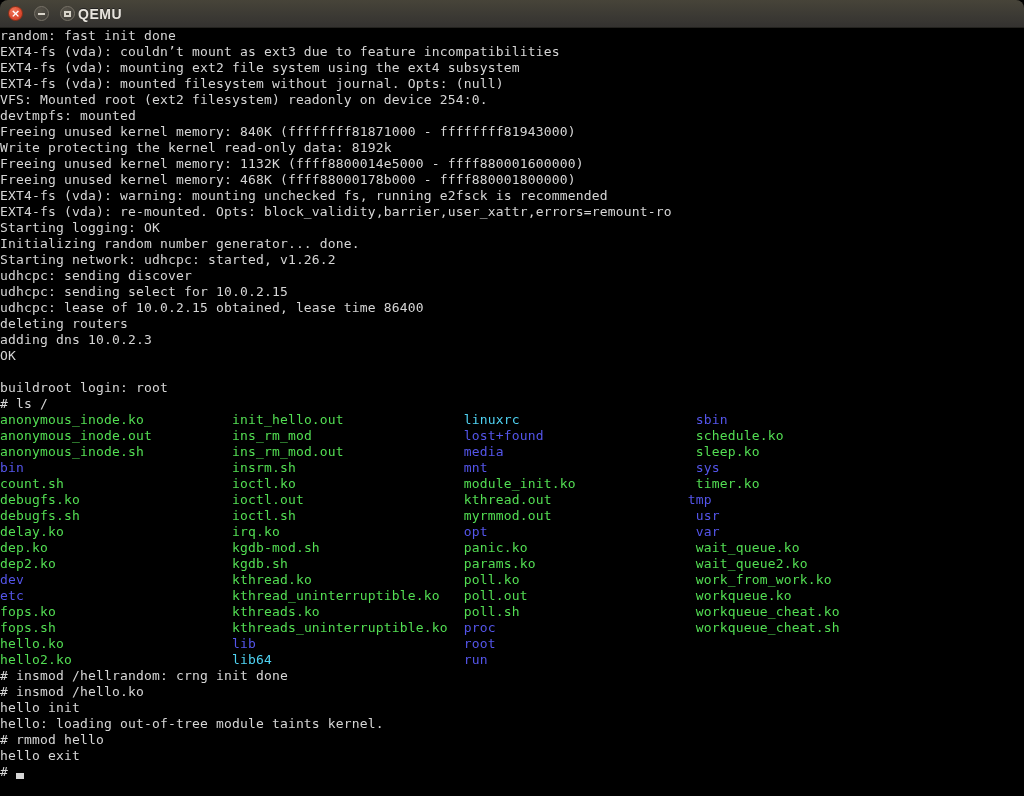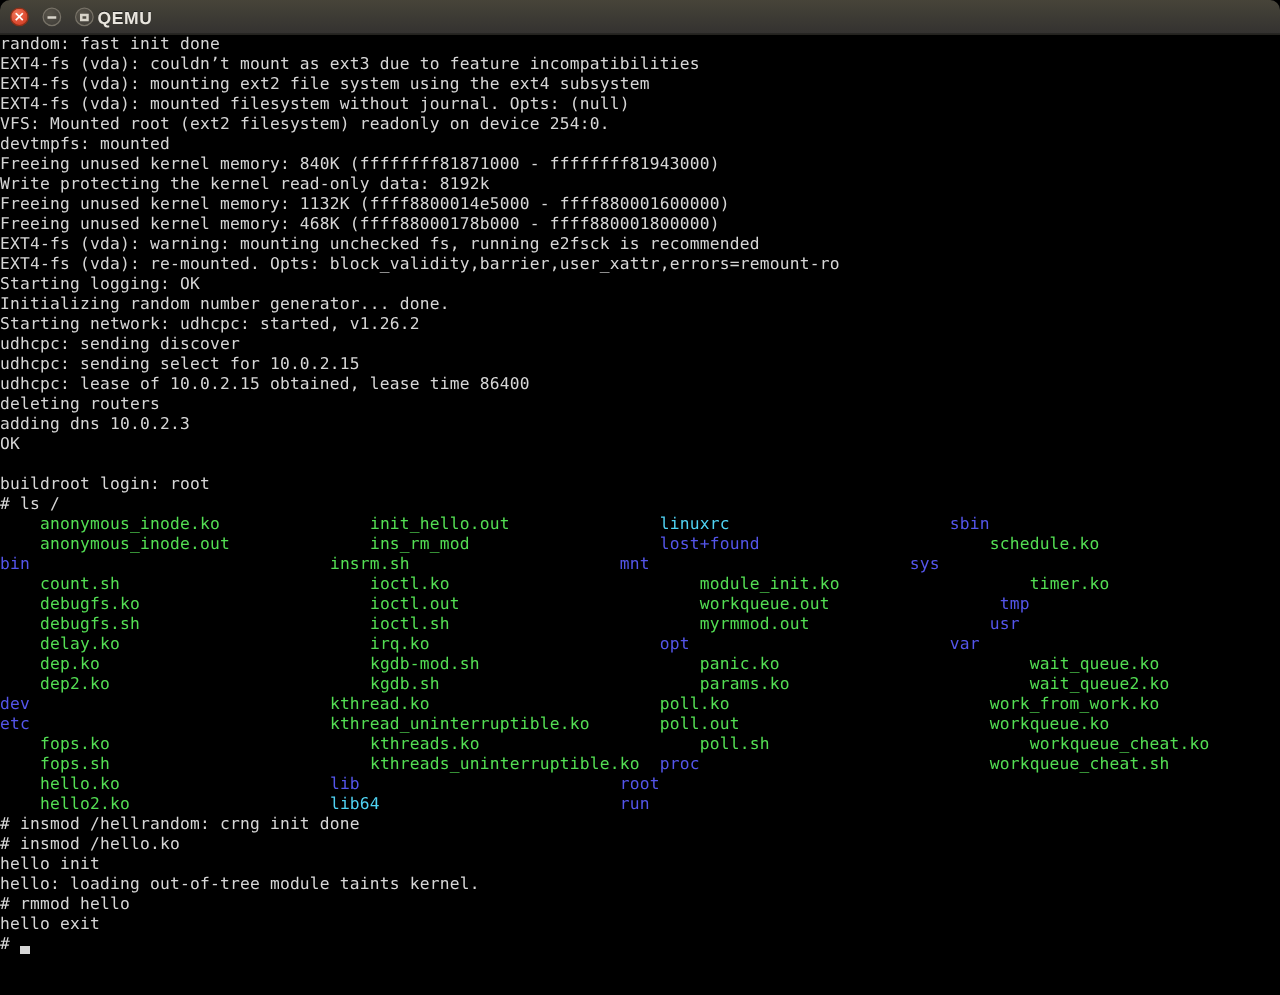--- a/index.html
+++ b/index.html
@@ -44,21 +44,21 @@
     font-weight:bold;font-size:14px;color:#e9e5de;
     text-shadow:0 -1px 0 #222;
     letter-spacing:0.5px;
   }
   .console{
     width:816px;height:768px;background:#000;
     font-size:13px;line-height:16px;letter-spacing:0.17px;
     color:#d6d6d6;cursor:text;
   }
   .tline{height:16px;white-space:pre;}
-  .c-green{color:#53de53;padding-left:32px;}
+  .c-green{color:#53de53;}
   .c-blue{color:#5455ea;}
   .c-cyan{color:#4fd2f2;}
   .cursor{
     display:inline-block;width:8px;height:16px;vertical-align:top;
     background:linear-gradient(to bottom,transparent 9px,#d6d6d6 9px,#d6d6d6 15px,transparent 15px);
   }
 </style>
 </head>
 <body>
 
@@ -95,23 +95,24 @@
       <div class="tline">udhcpc: sending select for 10.0.2.15</div>
       <div class="tline">udhcpc: lease of 10.0.2.15 obtained, lease time 86400</div>
       <div class="tline">deleting routers</div>
       <div class="tline">adding dns 10.0.2.3</div>
       <div class="tline">OK</div>
       <div class="tline"></div>
       <div class="tline">buildroot login: root</div>
       <div class="tline"># ls /</div>
       <div class="tline"><span class="c-green">anonymous_inode.ko           </span><span class="c-green">init_hello.out               </span><span class="c-cyan">linuxrc                      </span><span class="c-blue">sbin</span></div>
       <div class="tline"><span class="c-green">anonymous_inode.out          </span><span class="c-green">ins_rm_mod                   </span><span class="c-blue">lost+found                   </span><span class="c-green">schedule.ko</span></div>
+      <div class="tline"><span class="c-green">anonymous_inode.sh           </span><span class="c-green">ins_rm_mod.out               </span><span class="c-blue">media                        </span><span class="c-green">sleep.ko</span></div>
       <div class="tline"><span class="c-blue">bin                          </span><span class="c-green">insrm.sh                     </span><span class="c-blue">mnt                          </span><span class="c-blue">sys</span></div>
       <div class="tline"><span class="c-green">count.sh                     </span><span class="c-green">ioctl.ko                     </span><span class="c-green">module_init.ko               </span><span class="c-green">timer.ko</span></div>
-      <div class="tline"><span class="c-green">debugfs.ko                   </span><span class="c-green">ioctl.out                    </span><span class="c-green">workqueue.out                 </span><span class="c-blue">tmp</span></div>
+      <div class="tline"><span class="c-green">debugfs.ko                   </span><span class="c-green">ioctl.out                    </span><span class="c-green">kthread.out                 </span><span class="c-blue">tmp</span></div>
       <div class="tline"><span class="c-green">debugfs.sh                   </span><span class="c-green">ioctl.sh                     </span><span class="c-green">myrmmod.out                  </span><span class="c-blue">usr</span></div>
       <div class="tline"><span class="c-green">delay.ko                     </span><span class="c-green">irq.ko                       </span><span class="c-blue">opt                          </span><span class="c-blue">var</span></div>
       <div class="tline"><span class="c-green">dep.ko                       </span><span class="c-green">kgdb-mod.sh                  </span><span class="c-green">panic.ko                     </span><span class="c-green">wait_queue.ko</span></div>
       <div class="tline"><span class="c-green">dep2.ko                      </span><span class="c-green">kgdb.sh                      </span><span class="c-green">params.ko                    </span><span class="c-green">wait_queue2.ko</span></div>
       <div class="tline"><span class="c-blue">dev                          </span><span class="c-green">kthread.ko                   </span><span class="c-green">poll.ko                      </span><span class="c-green">work_from_work.ko</span></div>
       <div class="tline"><span class="c-blue">etc                          </span><span class="c-green">kthread_uninterruptible.ko   </span><span class="c-green">poll.out                     </span><span class="c-green">workqueue.ko</span></div>
       <div class="tline"><span class="c-green">fops.ko                      </span><span class="c-green">kthreads.ko                  </span><span class="c-green">poll.sh                      </span><span class="c-green">workqueue_cheat.ko</span></div>
       <div class="tline"><span class="c-green">fops.sh                      </span><span class="c-green">kthreads_uninterruptible.ko  </span><span class="c-blue">proc                         </span><span class="c-green">workqueue_cheat.sh</span></div>
       <div class="tline"><span class="c-green">hello.ko                     </span><span class="c-blue">lib                          </span><span class="c-blue">root</span></div>
       <div class="tline"><span class="c-green">hello2.ko                    </span><span class="c-cyan">lib64                        </span><span class="c-blue">run</span></div>

